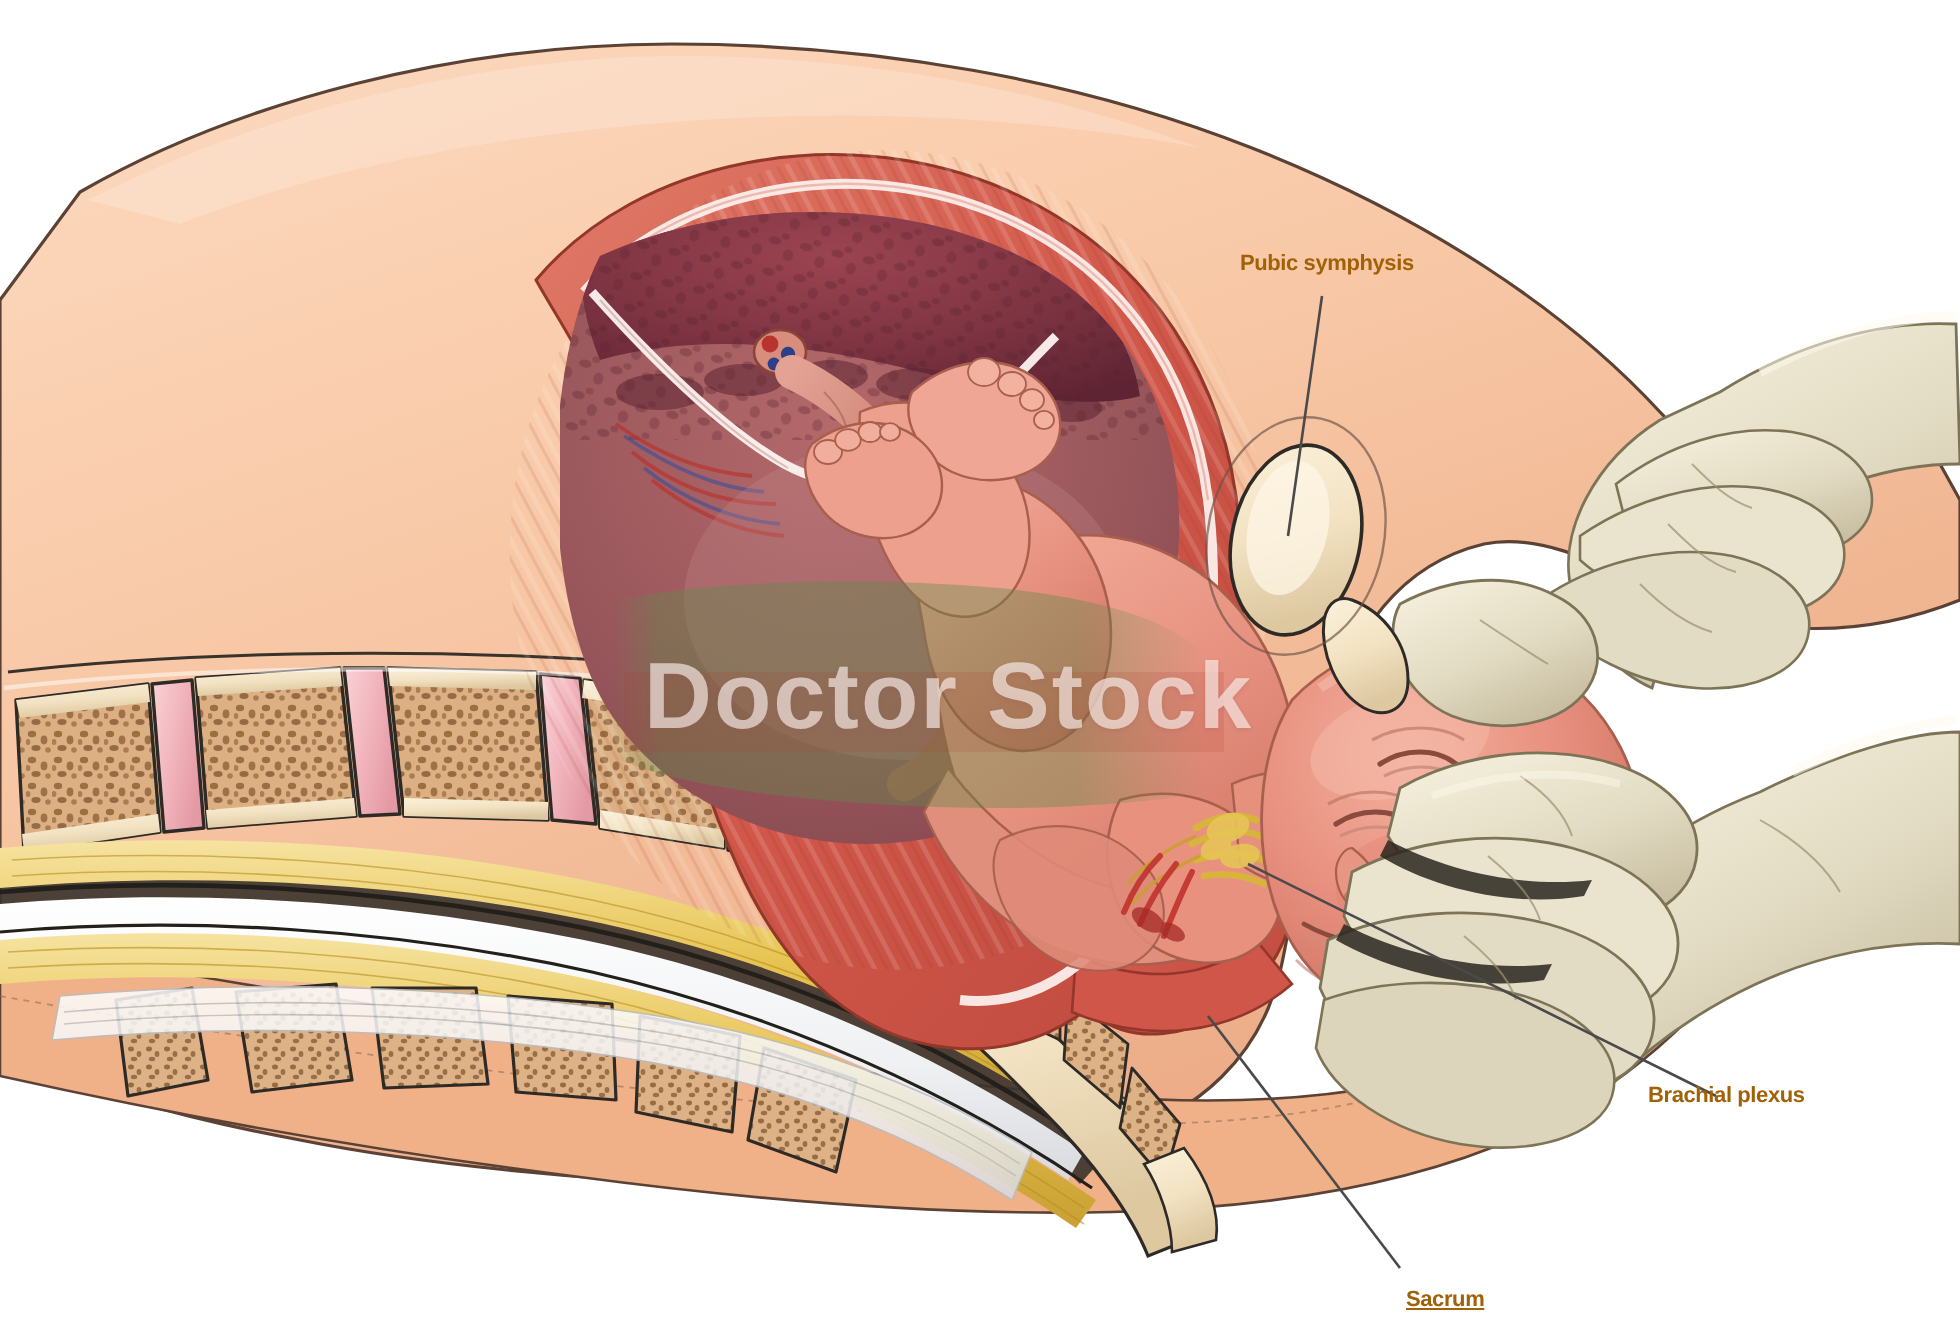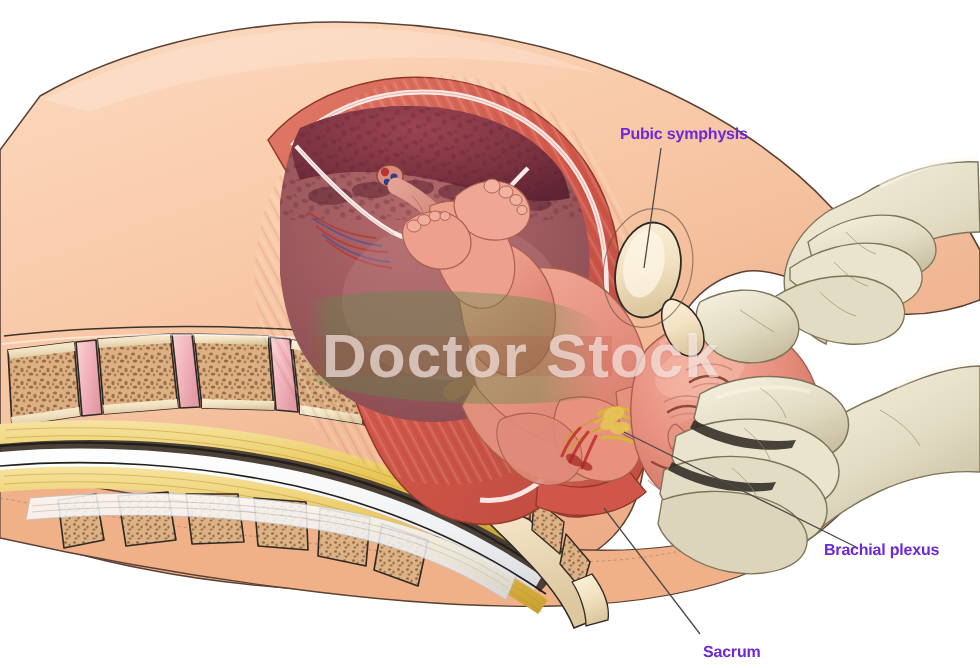--- a/index.html
+++ b/index.html
@@ -22,35 +22,35 @@
     position: absolute;
     inset: 0;
     width: 980px;
     height: 668px;
     display: block;
   }
   .label {
     position: absolute;
     font-family: "Liberation Sans", sans-serif;
     font-weight: bold;
-    font-size: 16px;
+    font-size: 11px;
     letter-spacing: -0.2px;
-    color: #6d28d9;
+    color: #a16207;
     white-space: nowrap;
     text-rendering: geometricPrecision;
   }
   #label-pubic-symphysis { left: 620px; top: 126px; }
   #label-brachial-plexus { left: 824px; top: 542px; }
-  #label-sacrum          { left: 703px; top: 644px; }
+  #label-sacrum          { left: 703px; top: 644px; text-decoration: underline; }
 
   .watermark-text {
     position: absolute;
     font-family: "Liberation Sans", sans-serif;
     font-weight: bold;
-    font-size: 62px;
+    font-size: 47px;
     letter-spacing: 1px;
     white-space: nowrap;
     color: rgba(255, 247, 244, 0.62);
     text-shadow: 0 1px 2px rgba(150, 90, 80, 0.22);
     pointer-events: none;
   }
   #watermark-doctor-stock { left: 322px; top: 320px; }
 </style>
 </head>
 <body>

